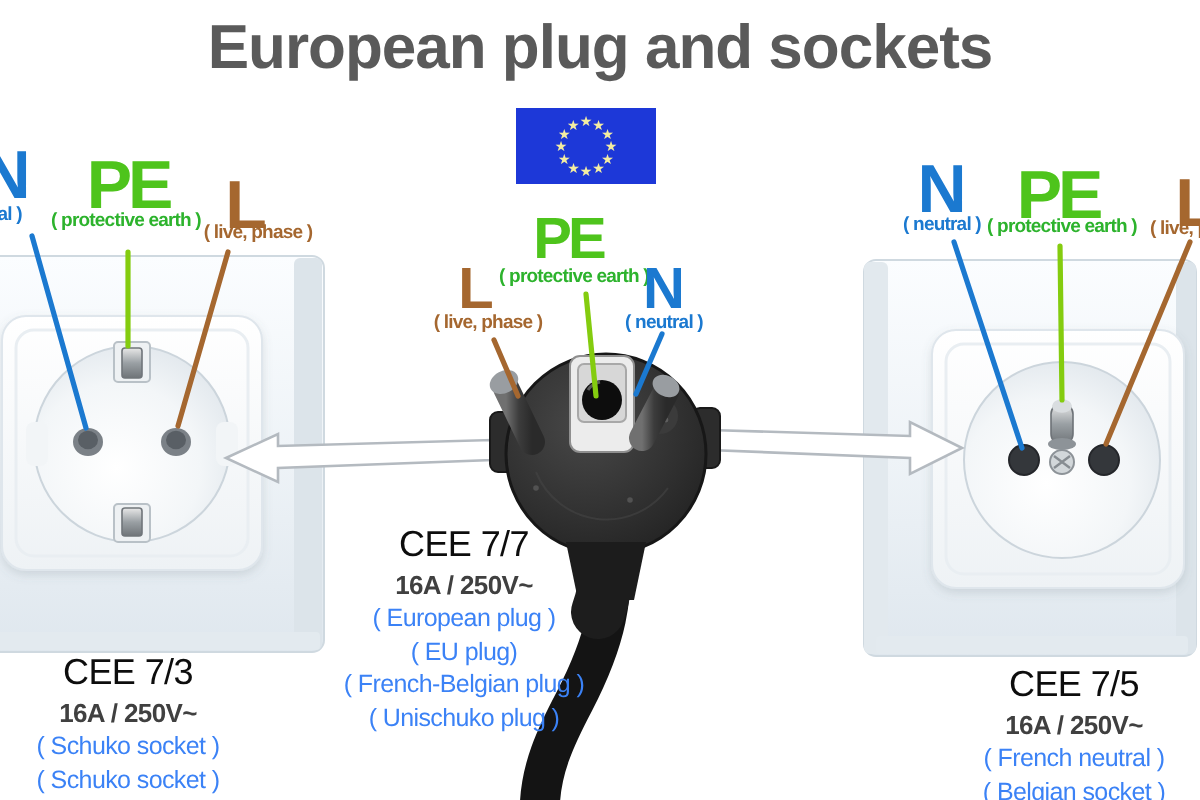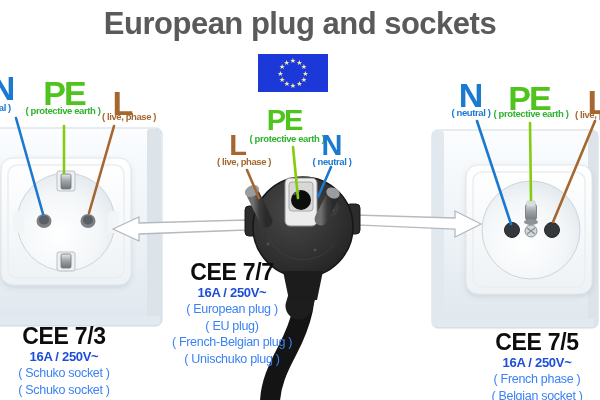--- a/index.html
+++ b/index.html
@@ -28,22 +28,22 @@
   }
   .desc.noshift{transform:none;}
   .c-blue{color:var(--c-blue);}
   .c-green{color:var(--c-green);}
   .c-green-desc{color:var(--c-green-desc);}
   .c-brown{color:var(--c-brown);}
   .block{
     position:absolute;transform:translateX(-50%);text-align:center;
     color:#111;white-space:nowrap;
   }
-  .block .model{font-size:23px;font-weight:bold;letter-spacing:-0.3px;line-height:23px;color:#0d0d0d;}
-  .block .rating{font-size:13px;font-weight:bold;letter-spacing:-0.3px;line-height:17px;color:#1d4ed8;}
+  .block .model{font-size:18px;font-weight:normal;letter-spacing:-0.3px;line-height:23px;color:#0d0d0d;}
+  .block .rating{font-size:13px;font-weight:bold;letter-spacing:-0.3px;line-height:17px;color:#404040;}
   .block .alias{font-size:12.5px;letter-spacing:-0.3px;line-height:16.5px;color:#3b82f6;}
   .lead{stroke-width:2.6;stroke-linecap:round;fill:none;}
   .lead-blue{stroke:var(--c-blue);}
   .lead-green{stroke:var(--c-green-line);}
   .lead-brown{stroke:var(--c-brown);}
 </style>
 </head>
 <body>
 
 <div id="canvas">
@@ -213,17 +213,17 @@
     <div class="rating">16A / 250V~</div>
     <div class="alias">( European plug )</div>
     <div class="alias">( EU plug)</div>
     <div class="alias">( French-Belgian plug )</div>
     <div class="alias">( Unischuko plug )</div>
   </div>
 
   <div class="block" style="left:537px;top:331px">
     <div class="model">CEE 7/5</div>
     <div class="rating">16A / 250V~</div>
-    <div class="alias">( French phase )</div>
+    <div class="alias">( French neutral )</div>
     <div class="alias">( Belgian socket )</div>
   </div>
 
 </div>
 
 </body></html>

